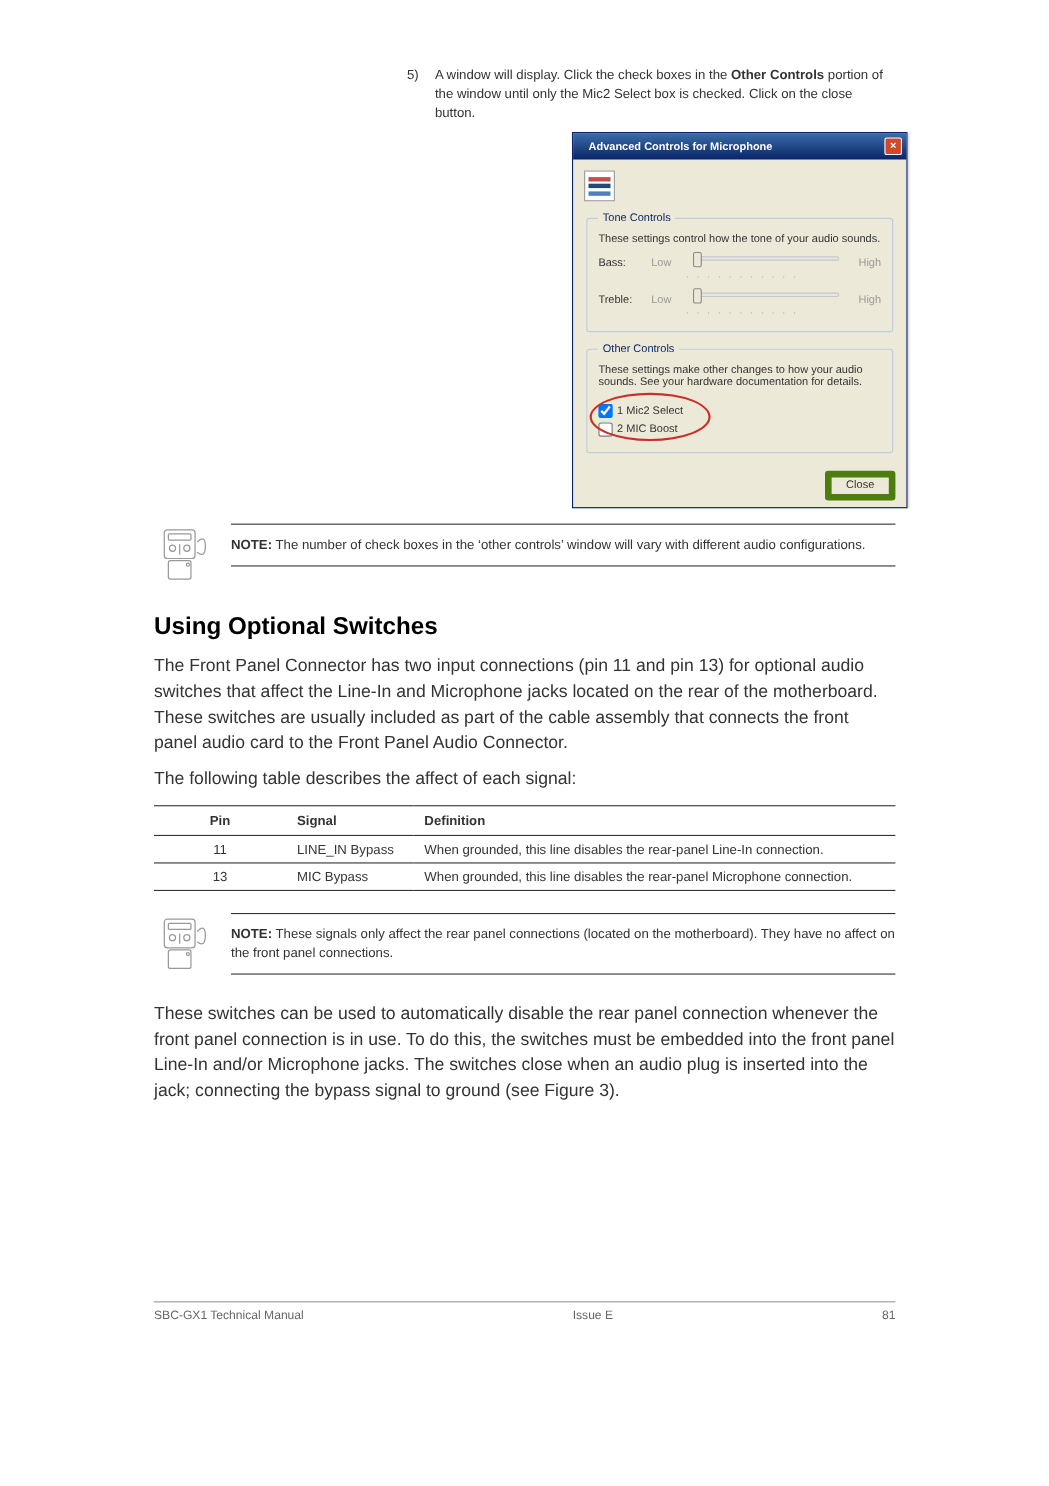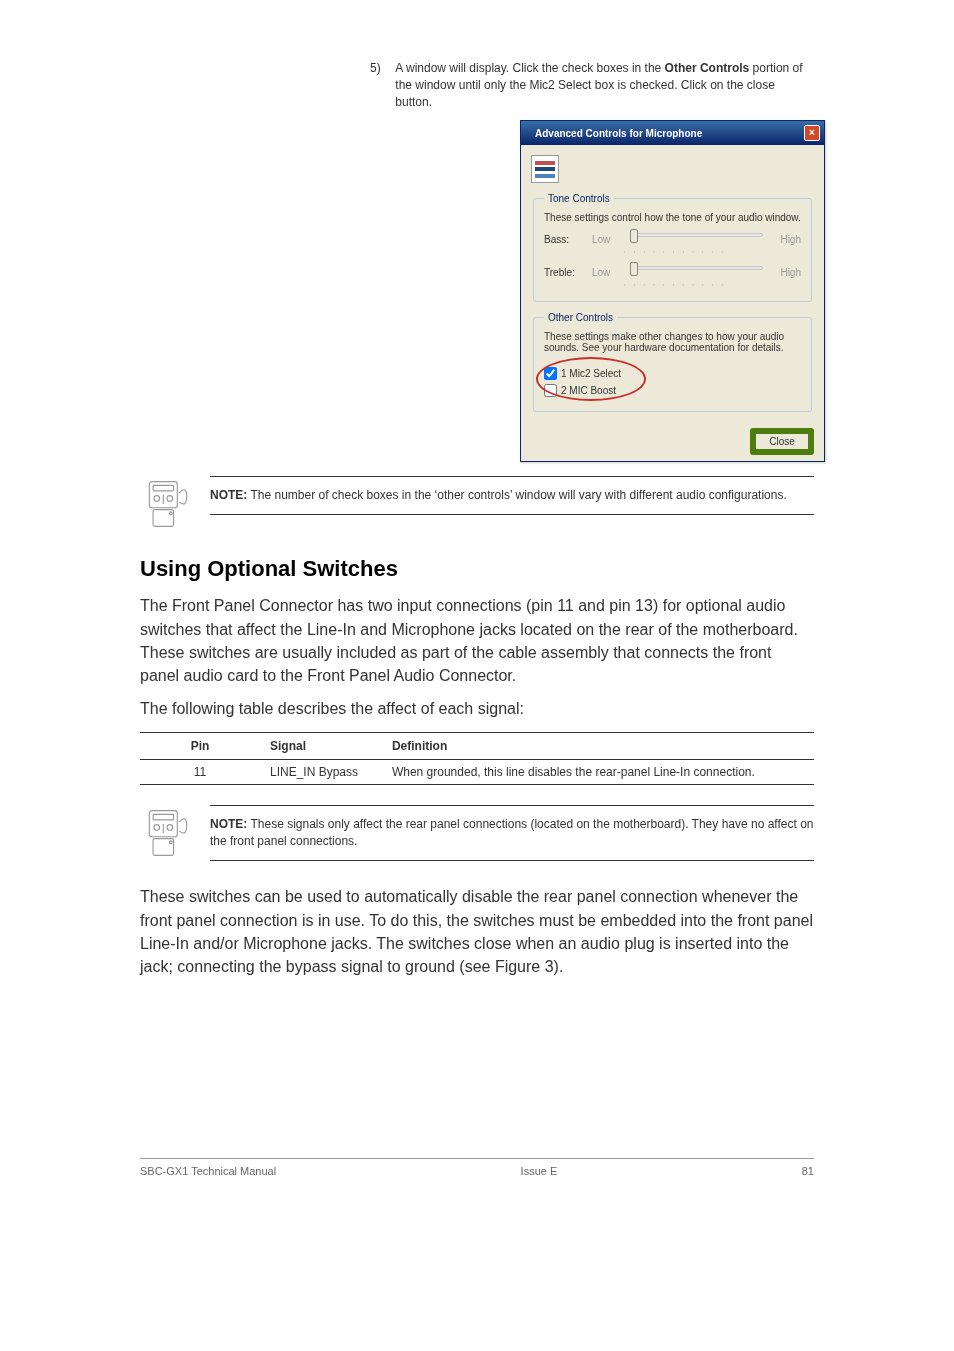--- a/index.html
+++ b/index.html
@@ -271,21 +271,21 @@
         <div class="dialog-intro">
           <div class="dialog-icon">
             <div class="dialog-icon-bar1"></div>
             <div class="dialog-icon-bar2"></div>
             <div class="dialog-icon-bar3"></div>
           </div>
         </div>
 
         <fieldset class="xp">
           <legend>Tone Controls</legend>
-          <div class="fs-desc">These settings control how the tone of your audio window.</div>
+          <div class="fs-desc">These settings control how the tone of your audio sounds.</div>
 
           <div class="slider-row">
             <span class="slider-label">Bass:</span>
             <span class="slider-end">Low</span>
             <span class="slider-track">
               <span class="slider-line"></span>
               <span class="slider-thumb"></span>
             </span>
             <span class="slider-end right">High</span>
           </div>
@@ -353,20 +353,25 @@
         <th>Signal</th>
         <th>Definition</th>
       </tr>
     </thead>
     <tbody>
       <tr>
         <td>11</td>
         <td>LINE_IN Bypass</td>
         <td>When grounded, this line disables the rear-panel Line-In connection.</td>
       </tr>
+      <tr>
+        <td>13</td>
+        <td>MIC Bypass</td>
+        <td>When grounded, this line disables the rear-panel Microphone connection.</td>
+      </tr>
     </tbody>
   </table>
 
   <div class="note">
     <svg class="robot-icon robot-svg" viewBox="0 0 60 60">
       <rect x="10" y="6" width="30" height="28" rx="3"></rect>
       <rect x="14" y="10" width="22" height="6" rx="1"></rect>
       <circle cx="18" cy="24" r="3"></circle>
       <circle cx="32" cy="24" r="3"></circle>
       <line x1="25" y1="20" x2="25" y2="30"></line>

